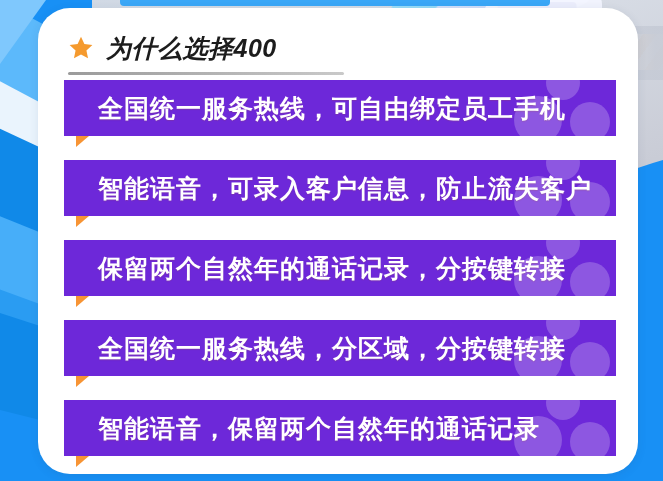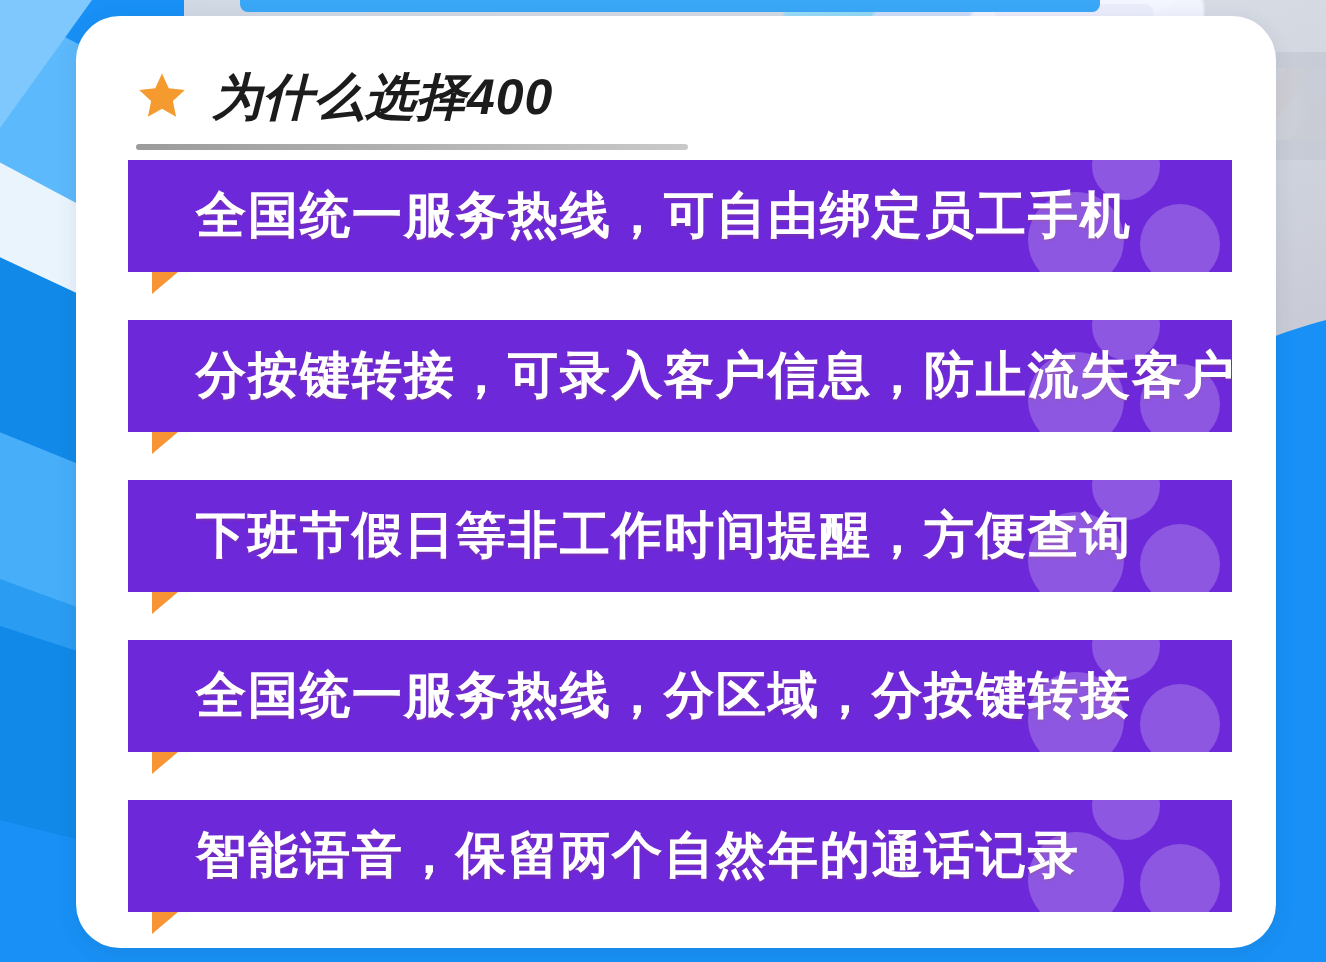--- a/index.html
+++ b/index.html
@@ -113,21 +113,21 @@
     position:absolute; left:540px; top:26px; width:160px; height:54px;
     background:linear-gradient(90deg, rgba(200,205,215,0) 0%, rgba(198,203,214,.95) 72%);
   }
 
   
   .card {
     position:absolute;
     left:38px; top:8px;
     width:600px; height:466px;
     background:#ffffff;
-    border-radius:22px;
+    border-radius:32px;
     box-shadow:0 2px 10px rgba(40,60,90,.10);
   }
 
   
   .header {
     position:absolute;
     left:30px; top:14px;
     width:330px; height:52px;
     display:flex; align-items:center; gap:12px;
   }
@@ -247,31 +247,31 @@
           <span class="banner-text">全国统一服务热线，可自由绑定员工手机</span>
         </div>
         <span class="banner-tail"></span>
       </div>
 
       <div class="banner-wrap">
         <div class="banner">
           <span class="dot d1"></span>
           <span class="dot d2"></span>
           <span class="dot d3"></span>
-          <span class="banner-text">分按键转接，可录入客户信息，防止流失客户</span>
-        </div>
-        <span class="banner-tail"></span>
-      </div>
-
-      <div class="banner-wrap">
-        <div class="banner">
-          <span class="dot d1"></span>
-          <span class="dot d2"></span>
-          <span class="dot d3"></span>
-          <span class="banner-text">下班节假日等非工作时间提醒，方便查询</span>
+          <span class="banner-text">智能语音，可录入客户信息，防止流失客户</span>
+        </div>
+        <span class="banner-tail"></span>
+      </div>
+
+      <div class="banner-wrap">
+        <div class="banner">
+          <span class="dot d1"></span>
+          <span class="dot d2"></span>
+          <span class="dot d3"></span>
+          <span class="banner-text">保留两个自然年的通话记录，分按键转接</span>
         </div>
         <span class="banner-tail"></span>
       </div>
 
       <div class="banner-wrap">
         <div class="banner">
           <span class="dot d1"></span>
           <span class="dot d2"></span>
           <span class="dot d3"></span>
           <span class="banner-text">全国统一服务热线，分区域，分按键转接</span>

